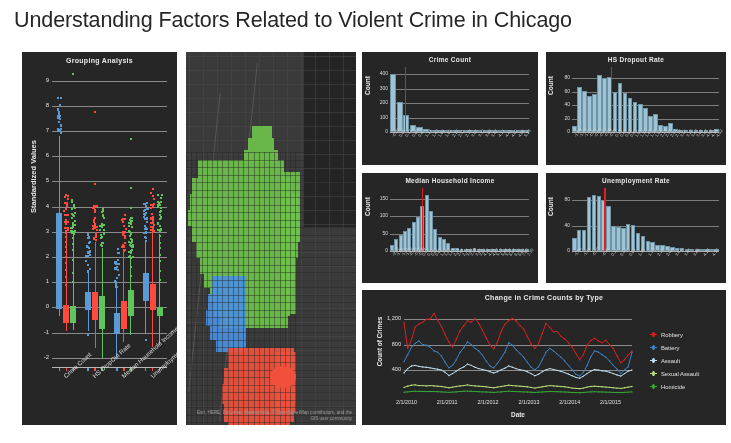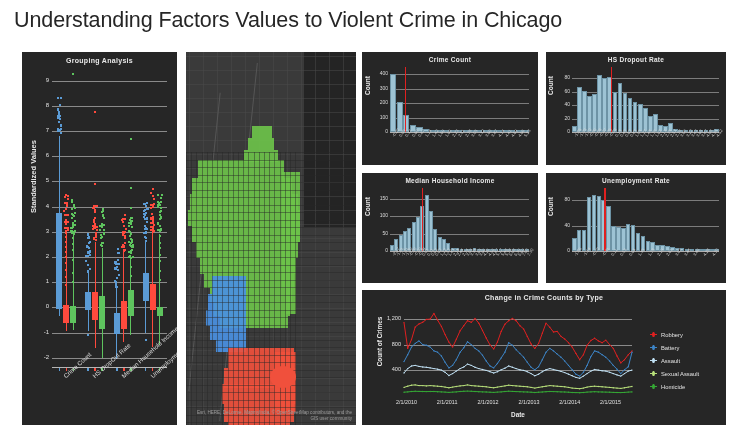--- a/index.html
+++ b/index.html
@@ -113,21 +113,21 @@
     content: ""; position: absolute; left: 2.2px; top: 0.6px; width: 2.6px; height: 5.4px;
     background: currentColor; border-radius: 50%;
   }
   .legend-label { color: #e2e2e2; font-size: 5.8px; white-space: nowrap; }
 </style>
 </head>
 <body>
 
 <div id="dashboard">
 
-  <div id="page-title">Understanding Factors Values to Violent Crime in Chicago</div>
+  <div id="page-title">Understanding Factors Related to Violent Crime in Chicago</div>
 
   <div class="panel" id="grouping-panel">
     <div class="panel-title">Grouping Analysis</div>
     <div id="y-axis-label">Standardized Values</div>
     <div id="grouping-plot">
         <div class="gl" style="top: 12.605px;">
           <div class="ytick">9</div>
         </div>
         <div class="gl" style="top: 37.8151px;">
           <div class="ytick">8</div>

